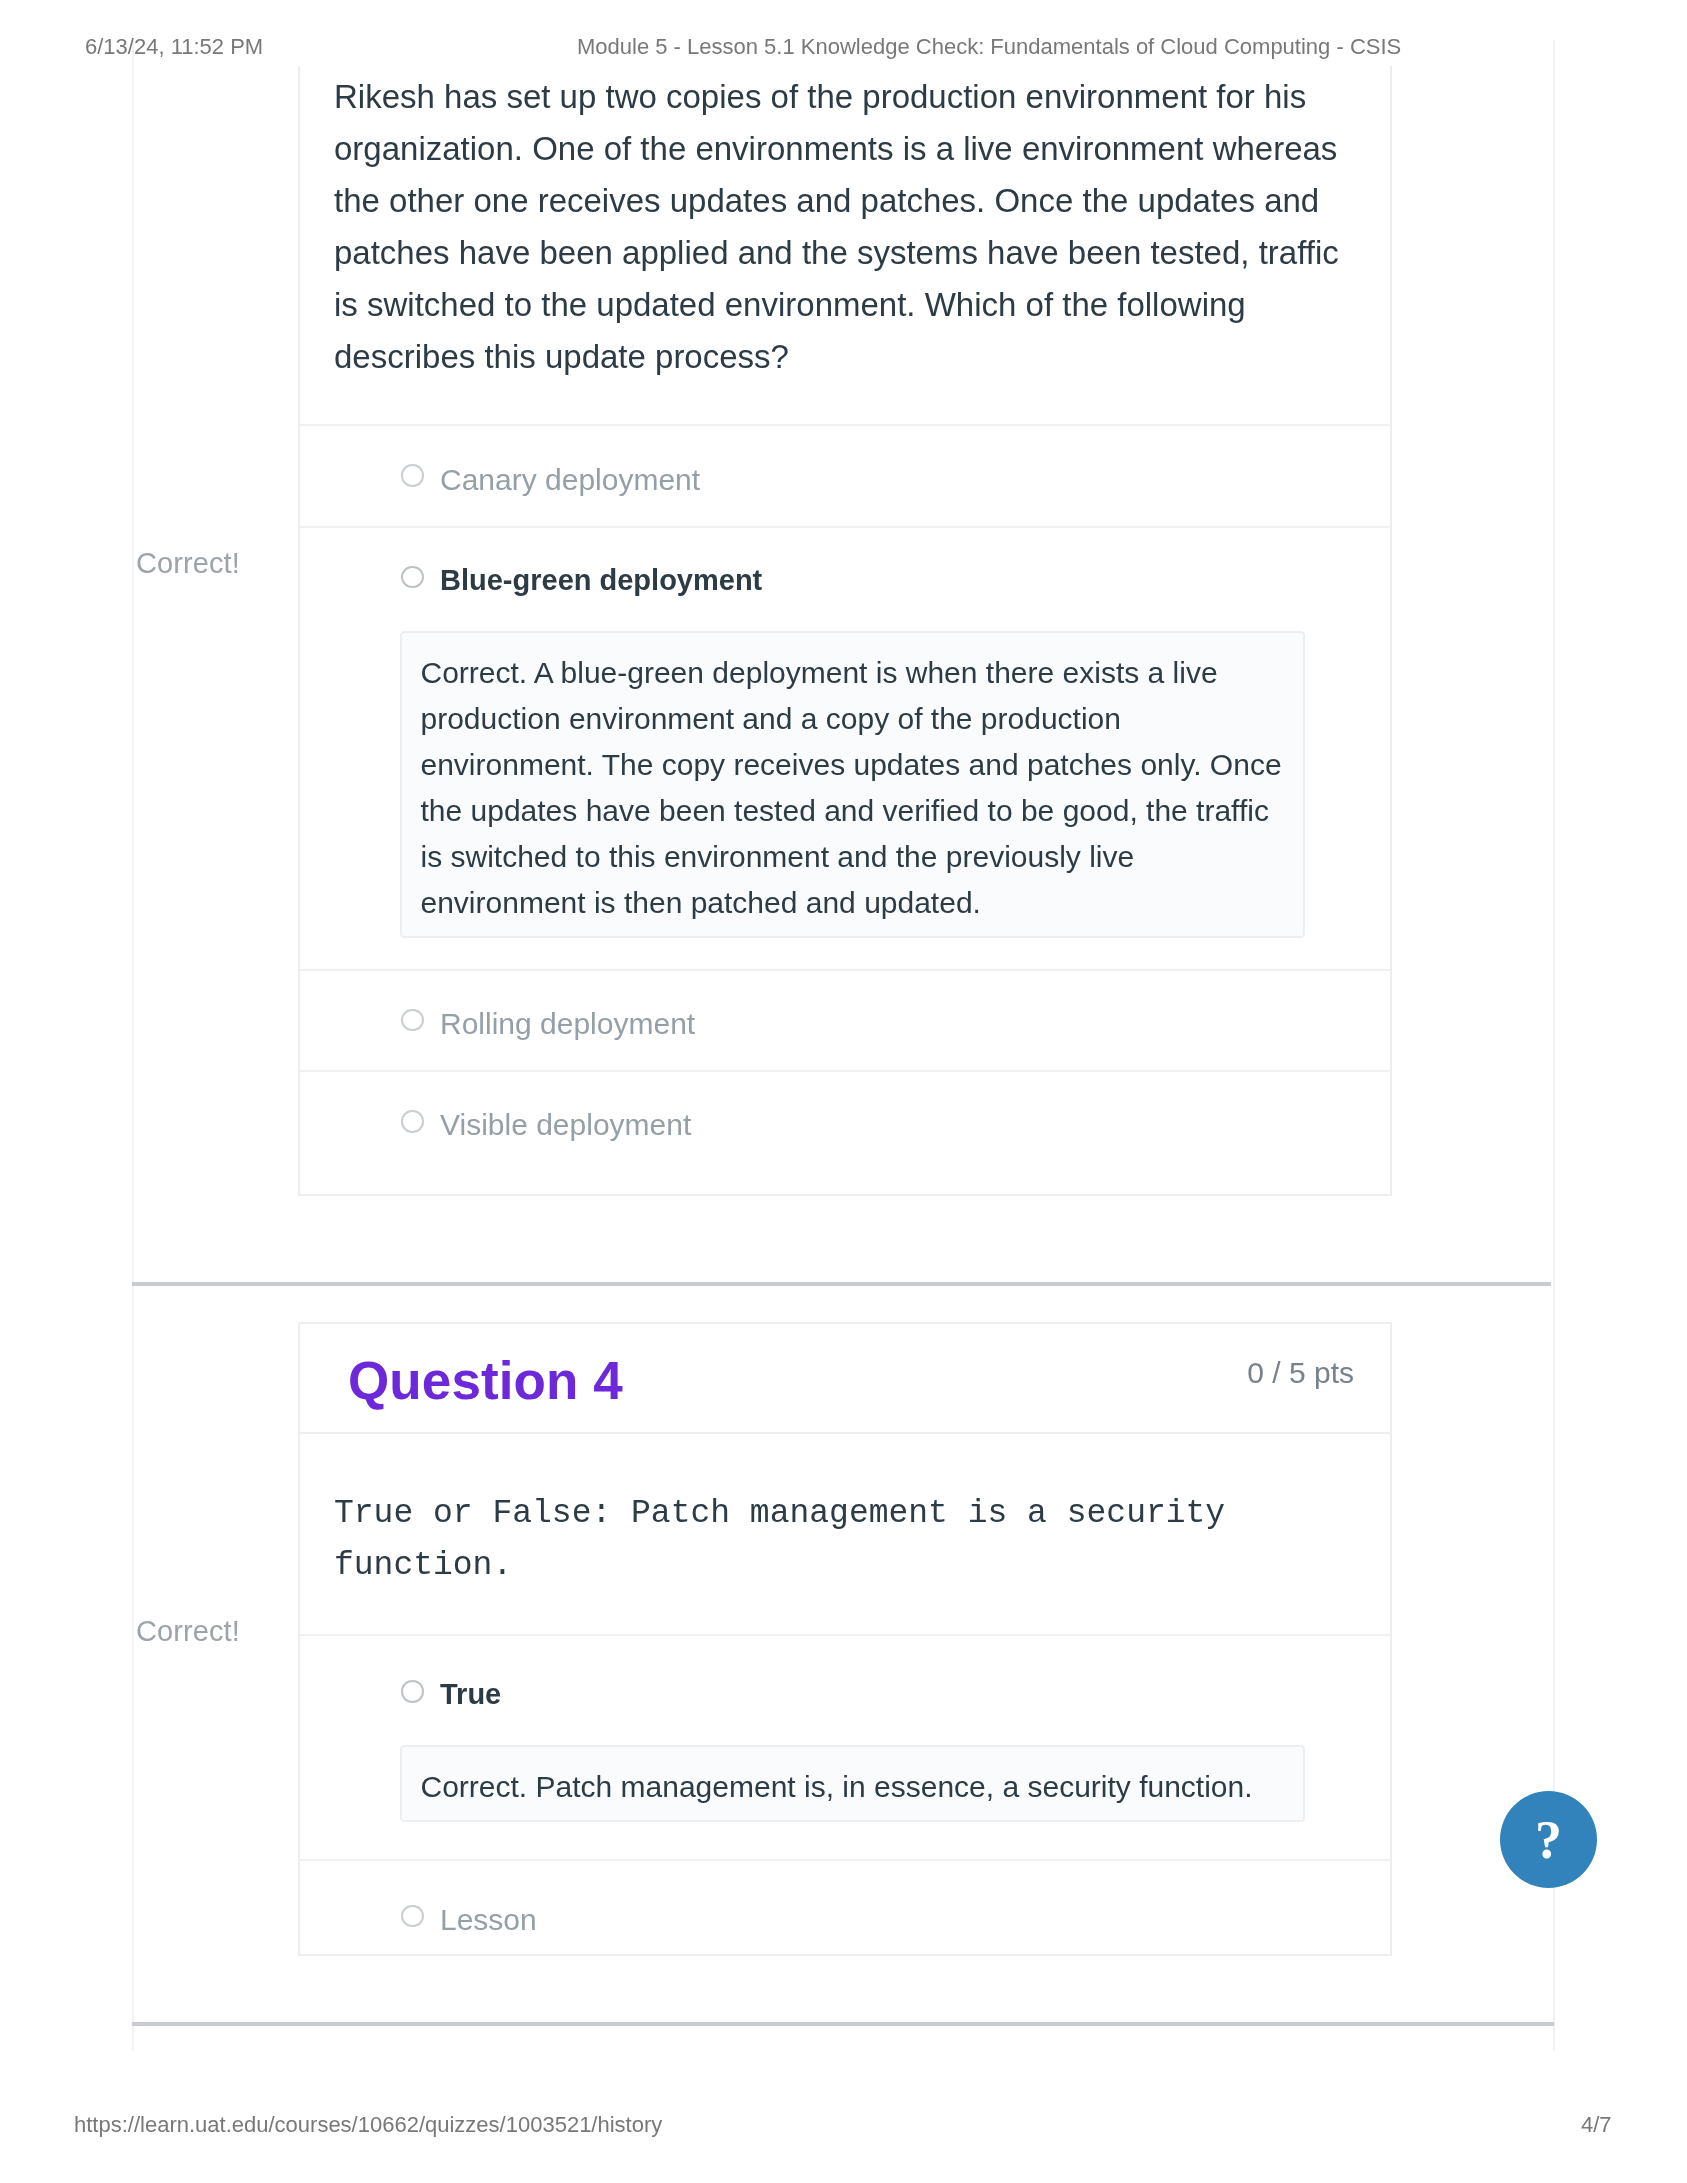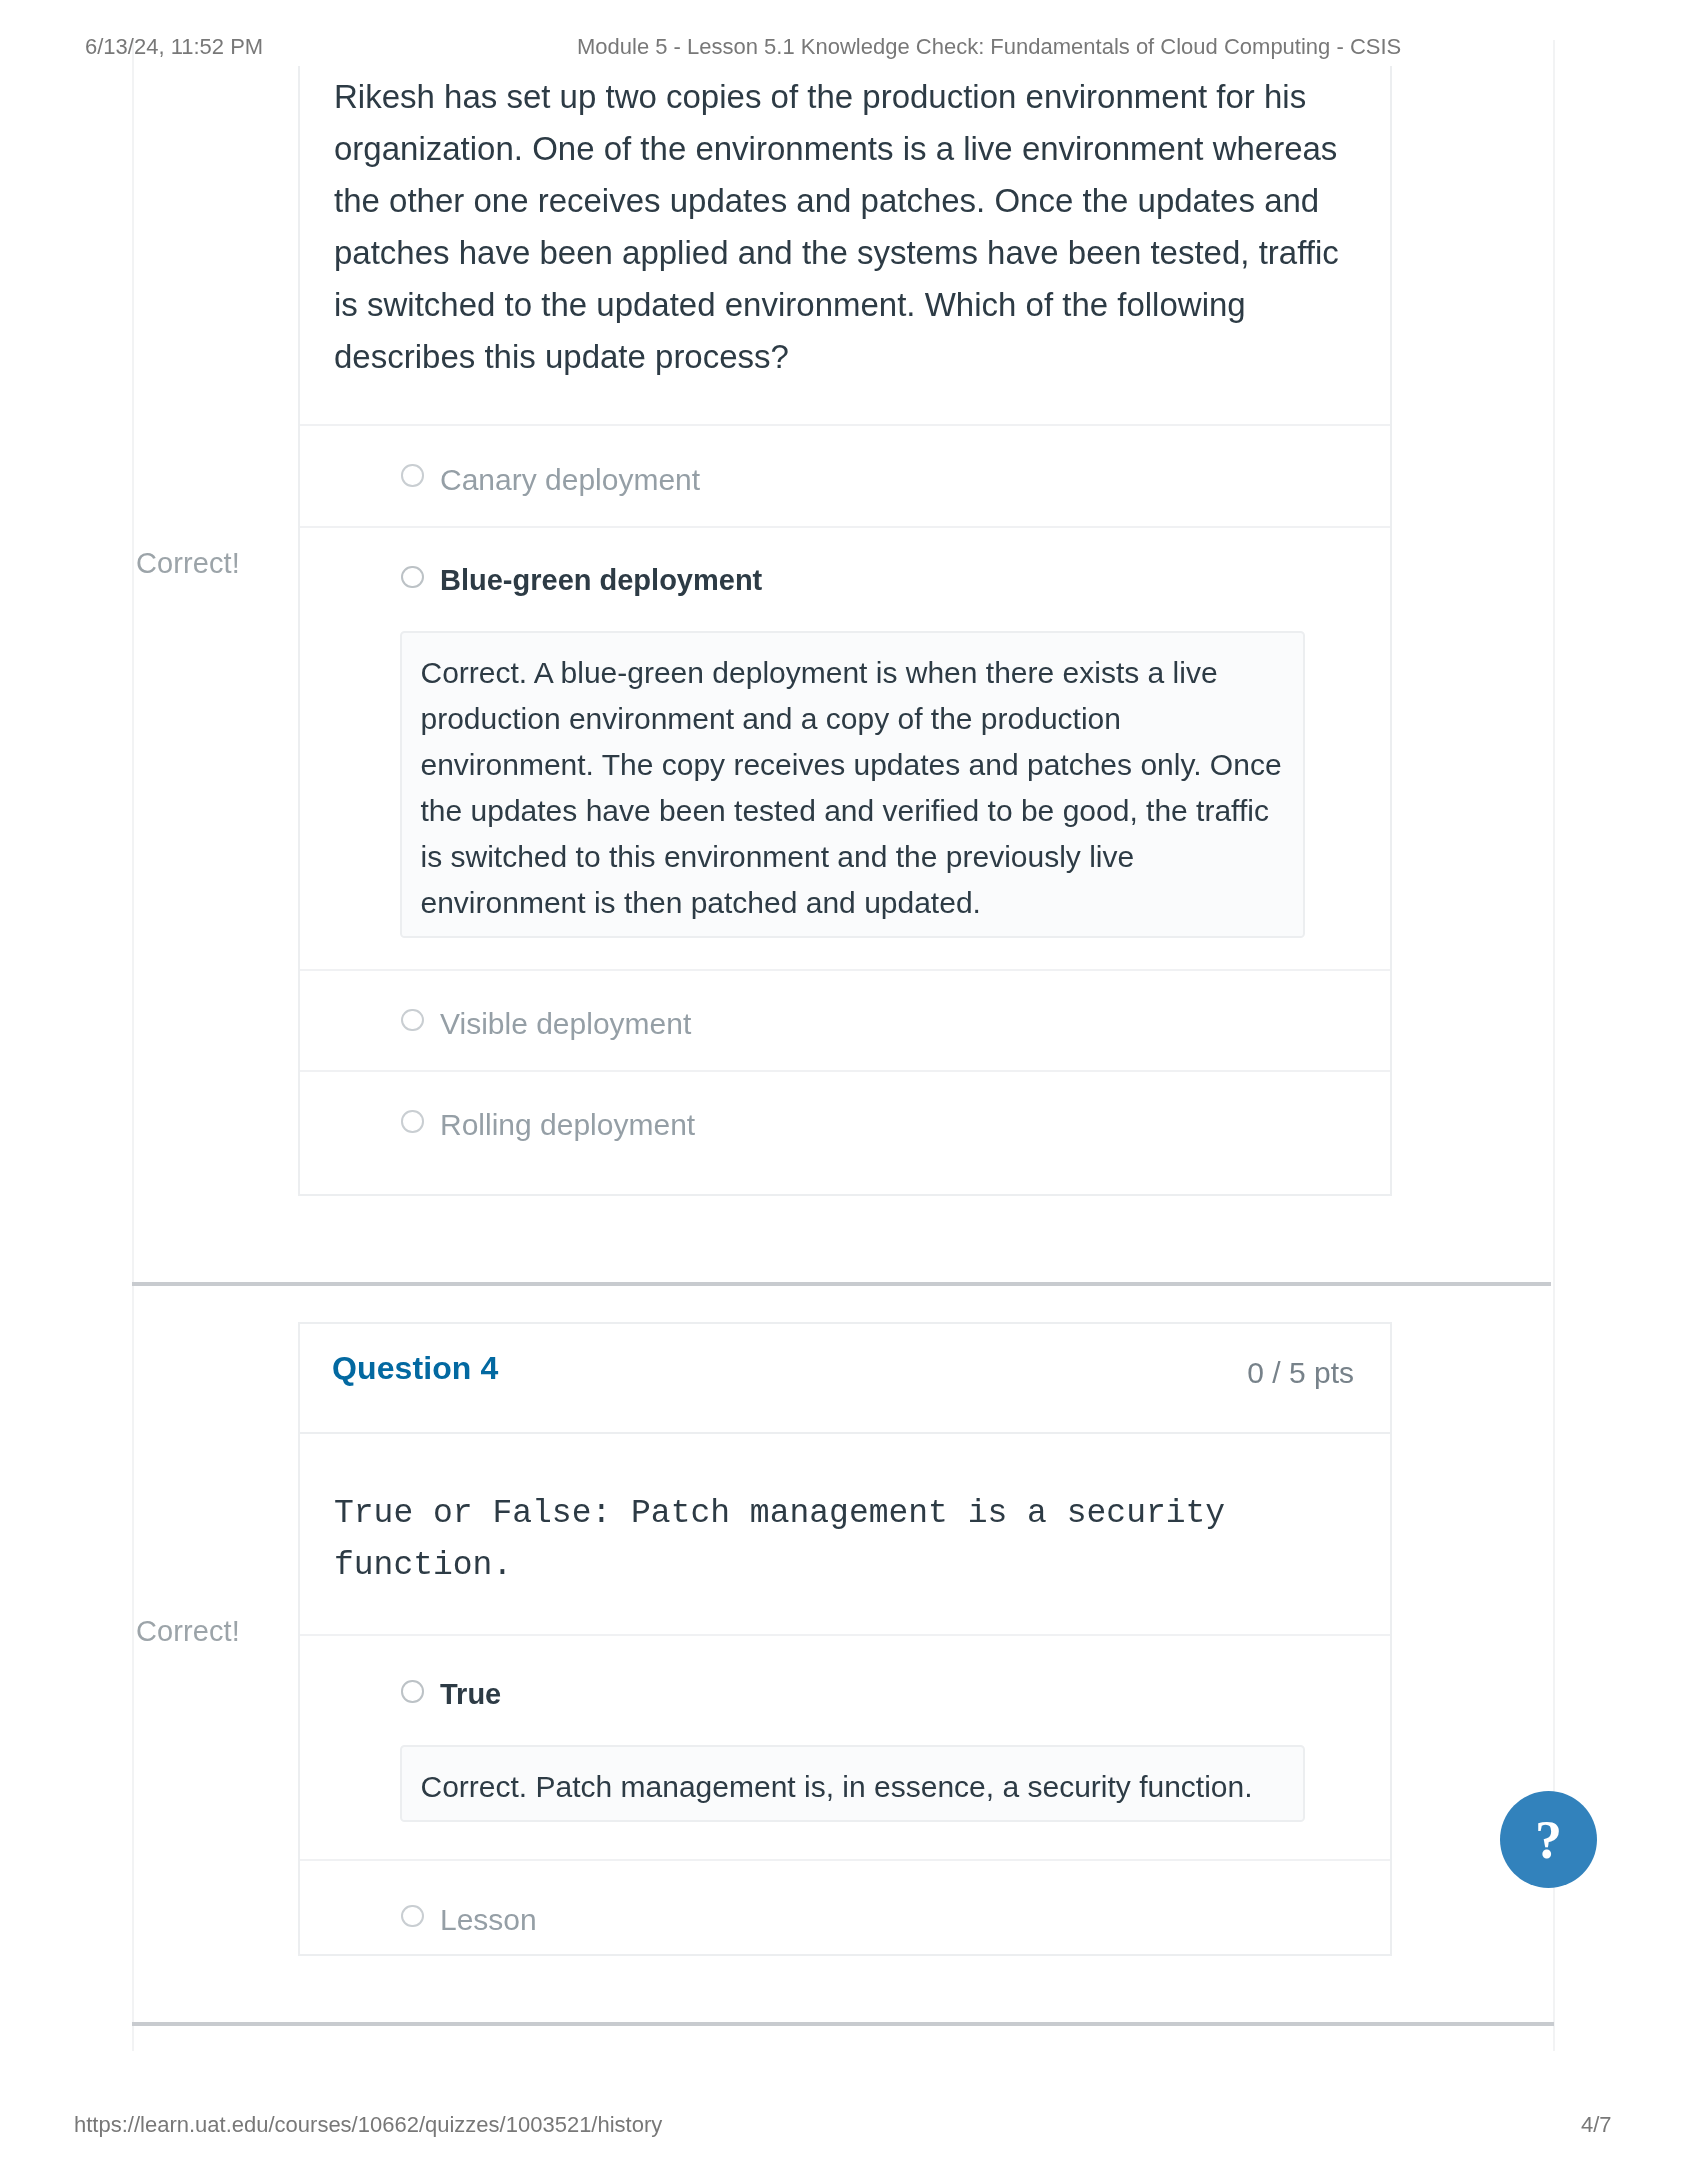--- a/index.html
+++ b/index.html
@@ -35,22 +35,22 @@
   .panel-bottom{ position:absolute; left:132px; top:2022px; width:1422px; height:4px;
           background:#c8cbcf; }
 
   .status-txt { position:absolute; font-size:29px; color:#9ca4a9; font-weight:400;
           letter-spacing:0.1px; }
 
   .qbox { position:absolute; left:298px; width:1094px;
           border:2px solid #eceef0; background:#ffffff; }
   .qhead { height:87px; border-bottom:2px solid #eceef0; position:relative;
            background:#ffffff; }
-  .qhead .qtitle { position:absolute; left:32px; top:26px; font-size:32px;
-           font-weight:bold; color:#0369a1; letter-spacing:0.1px; }
+  .qhead .qtitle { position:absolute; left:48px; top:26px; font-size:53px;
+           font-weight:bold; color:#6d28d9; letter-spacing:0.1px; }
   .qhead .qpts   { position:absolute; right:36px; top:32px; font-size:30px;
            color:#77828a; }
 
   .qtext { font-size:33px; line-height:52px; color:#2d3b45;
            padding:5.3px 0 41px 34px; width:1040px; }
   .qtext.first { padding-top:54px; padding-bottom:42px;font-family:Liberation Mono, monospace; }
   .answers.tf .ans { padding-top:34px; padding-bottom:28px; }
   .answers.tf .ans .radio { top:44px; }
 
   .ans { position:relative; border-top:2px solid #f0f1f3; padding:28.4px 37px 22px 140px;
@@ -96,25 +96,25 @@
             <span class="radio"></span>
             <span>Canary deployment</span>
           </div>
           <div class="ans sel">
             <span class="radio"></span>
             <span>Blue-green deployment</span>
             <div class="fb">Correct. A blue-green deployment is when there exists a live production environment and a copy of the production environment. The copy receives updates and patches only. Once the updates have been tested and verified to be good, the traffic is switched to this environment and the previously live environment is then patched and updated.</div>
           </div>
           <div class="ans">
             <span class="radio"></span>
-            <span>Visible deployment</span>
+            <span>Rolling deployment</span>
           </div>
           <div class="ans">
             <span class="radio"></span>
-            <span>Rolling deployment</span>
+            <span>Visible deployment</span>
           </div>
         </div>
       </div>
     </div>
   </div>
 
   <div class="qwrap top-rule" style="top:1282px;height:761px;">
     <div class="status-txt" style="left:136px;top:333px;">Correct!</div>
     <div class="qbox" style="top:40px;height:634px;">
       <div class="qhead" style="height:110px;">

